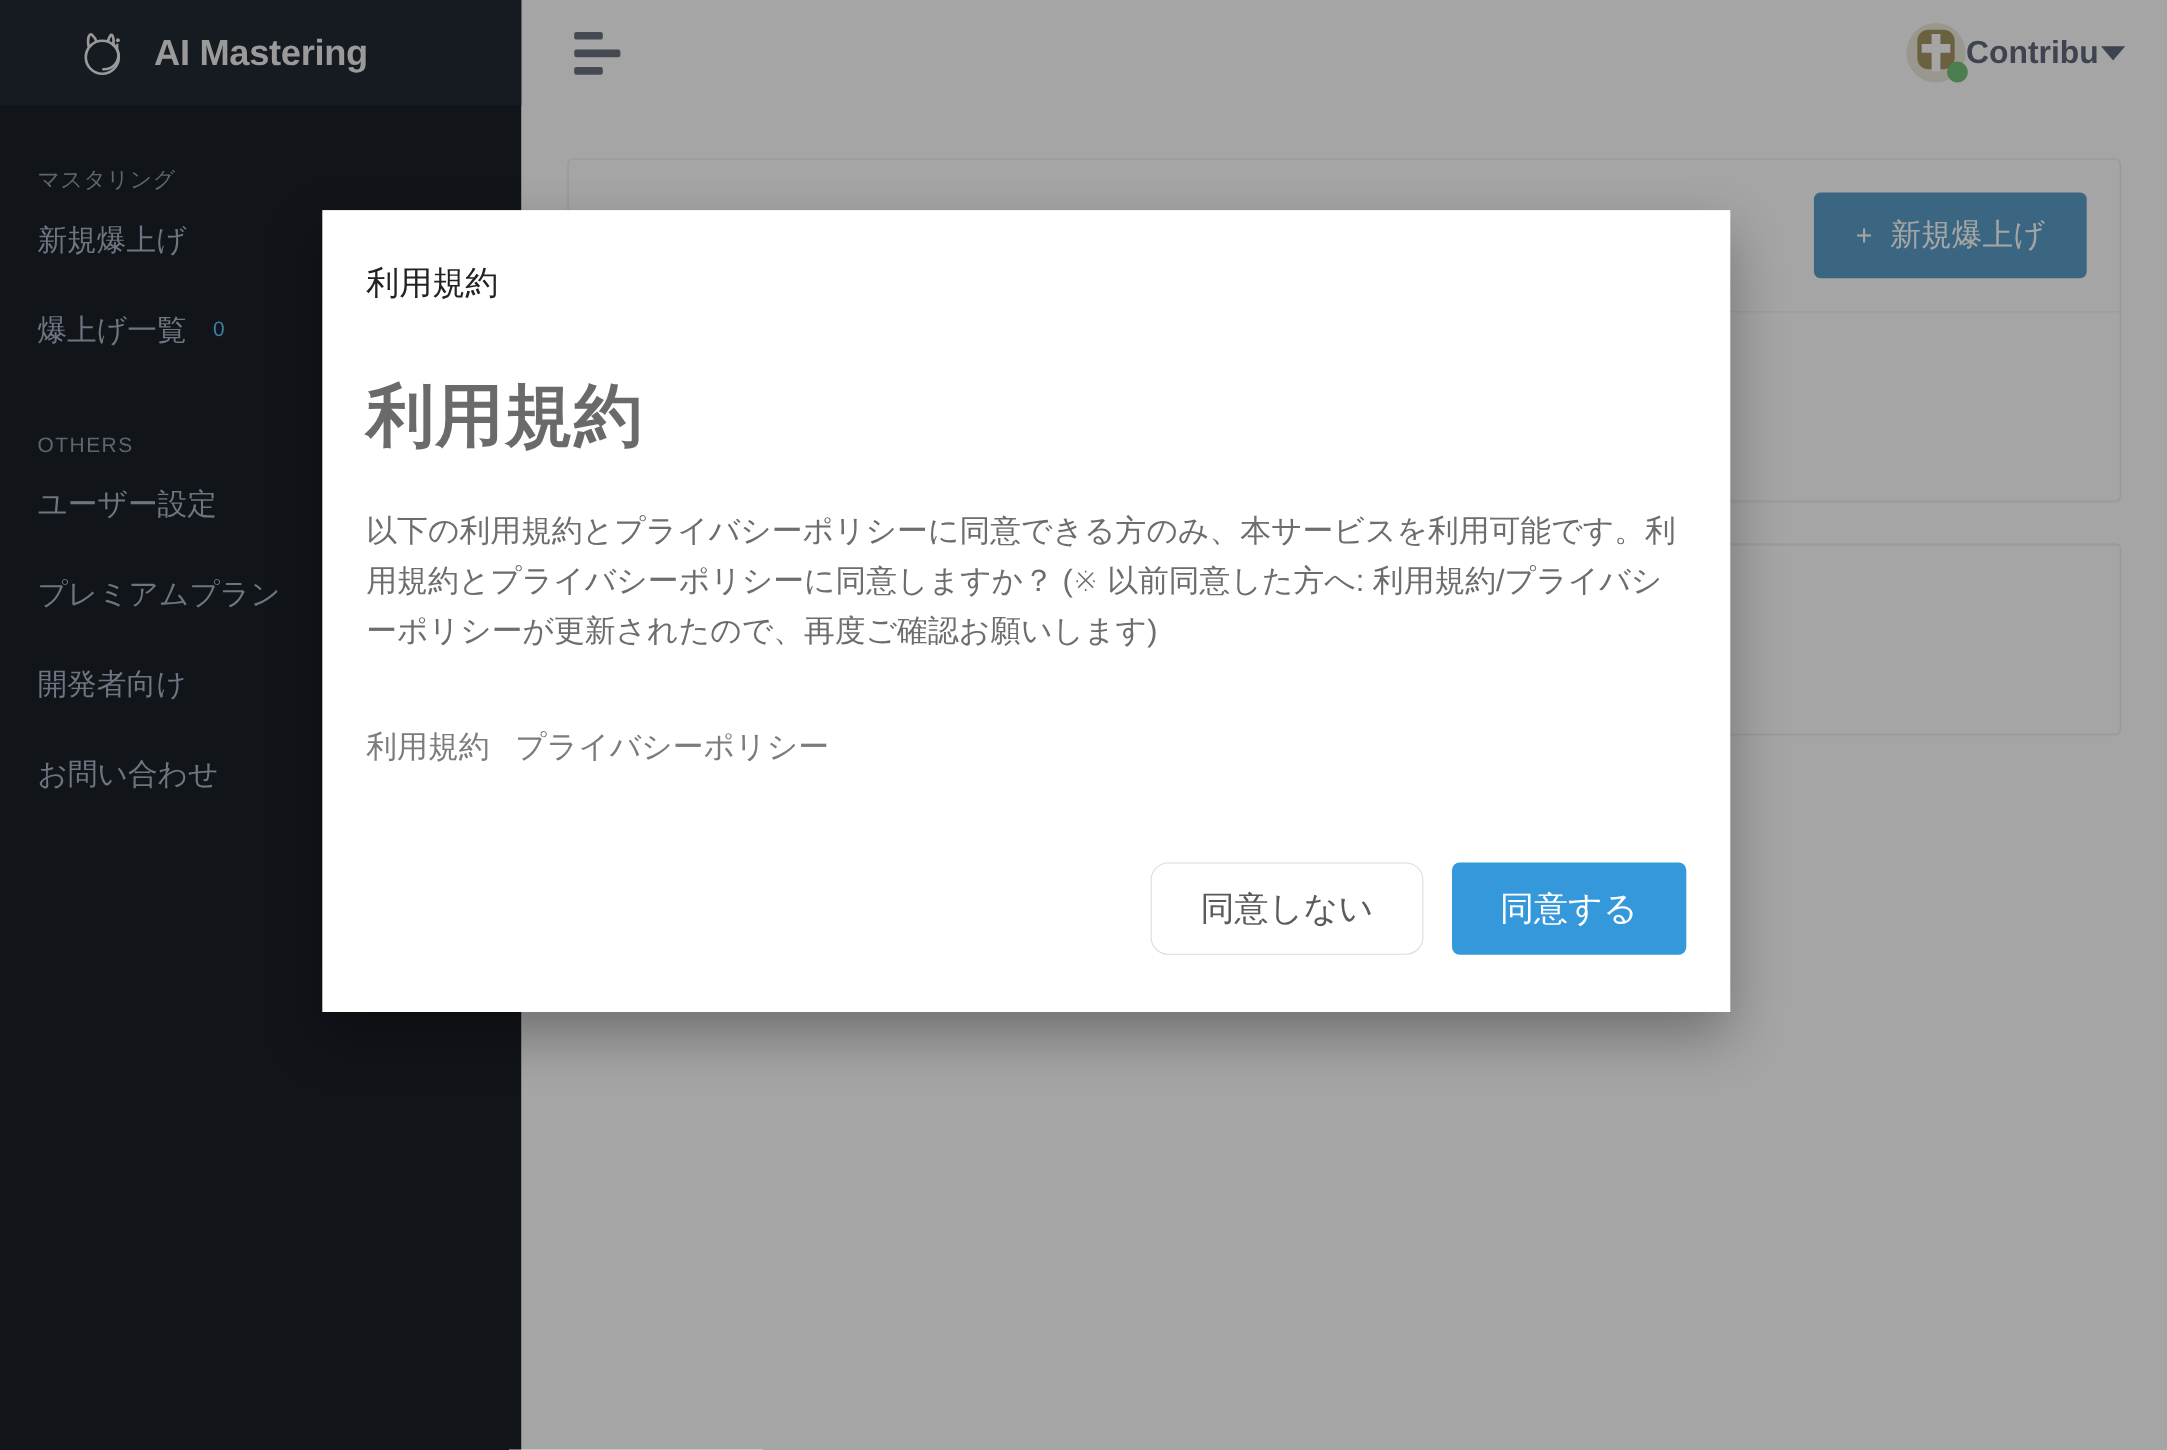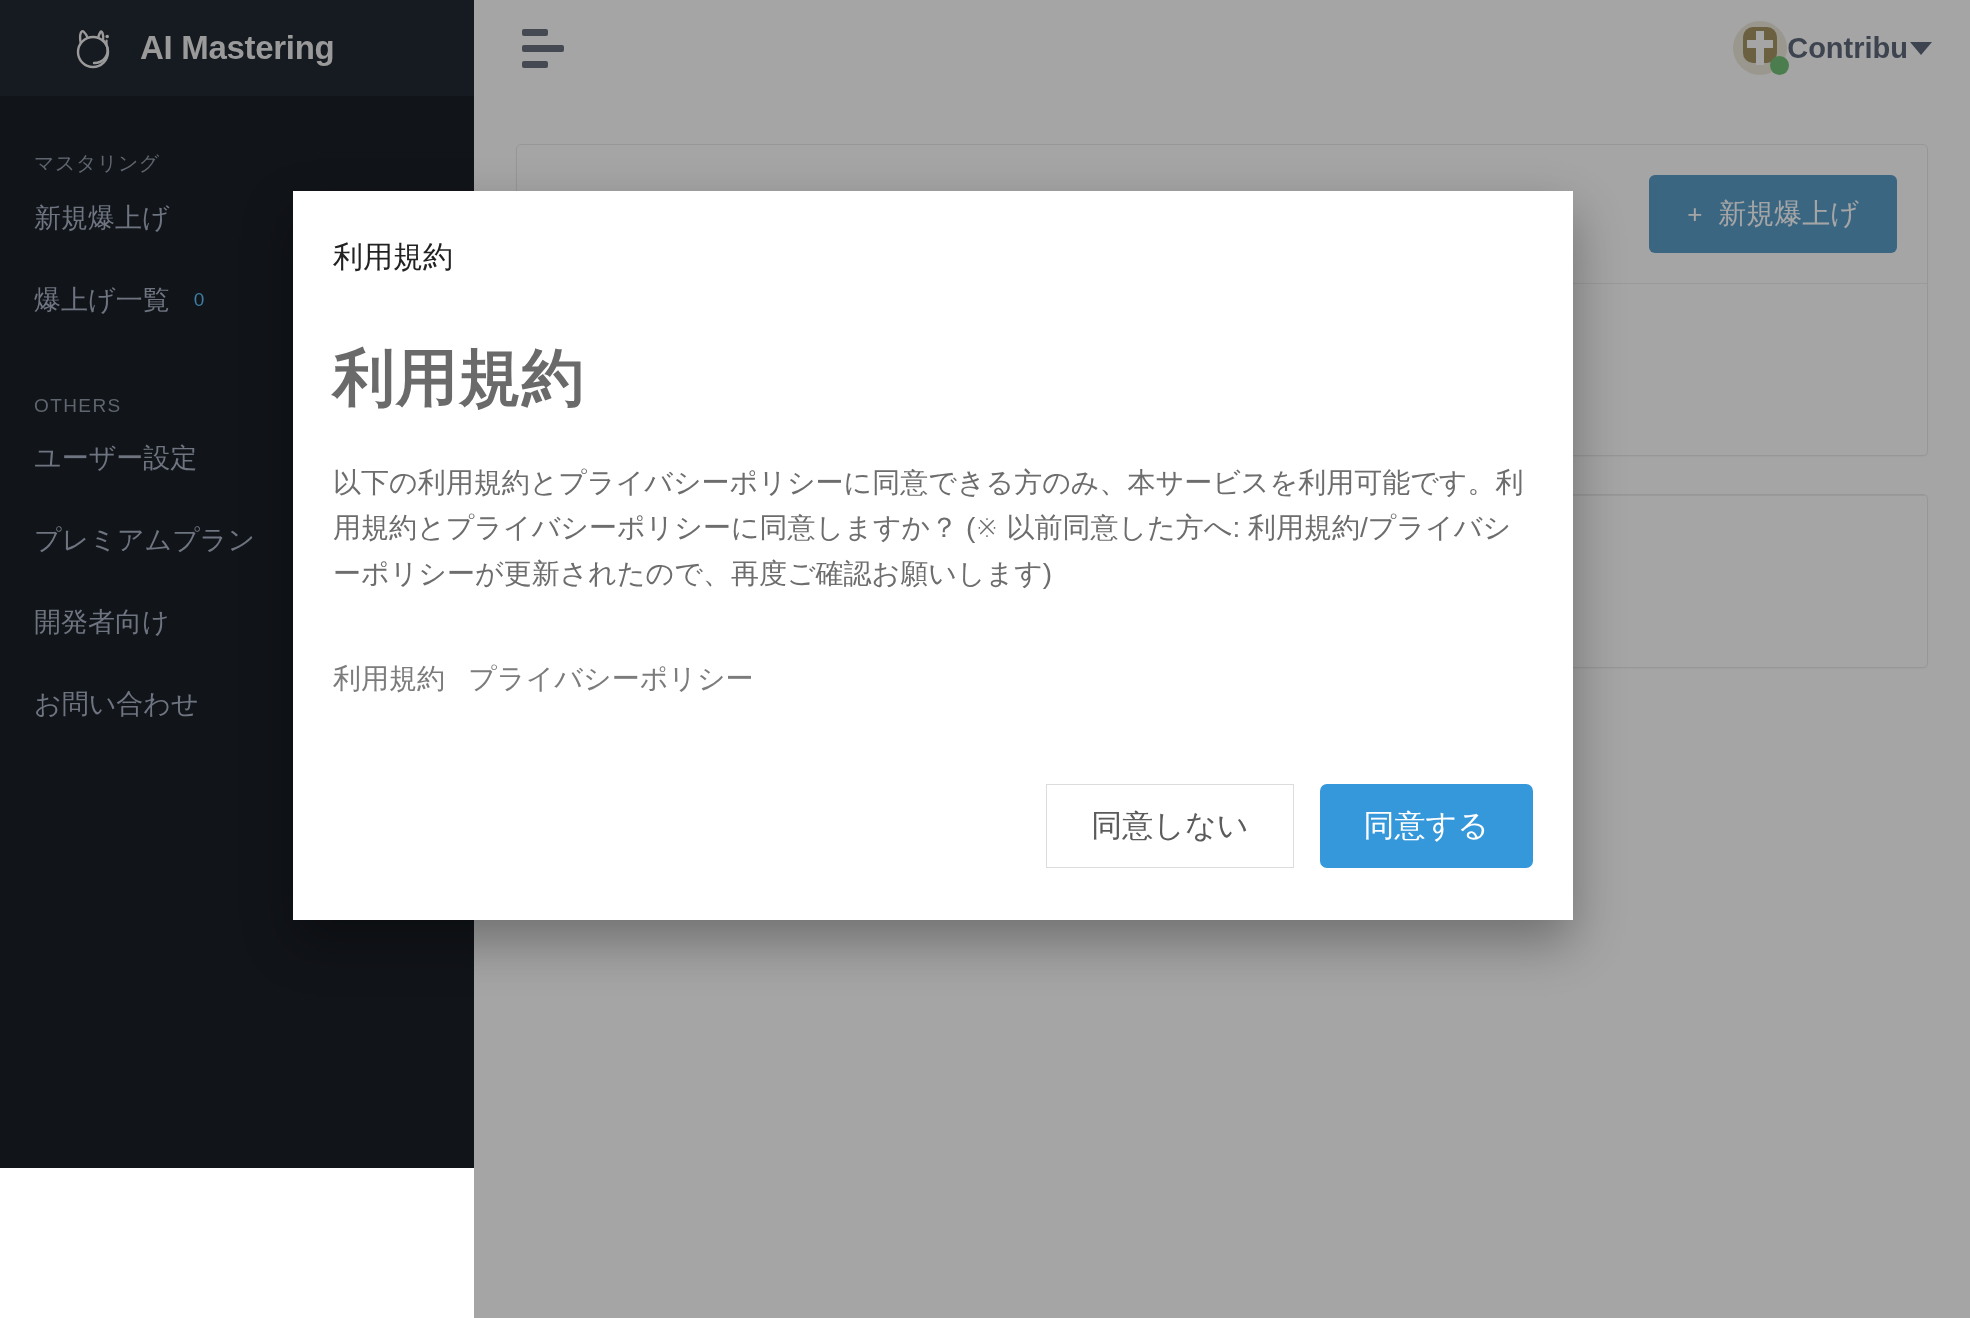--- a/index.html
+++ b/index.html
@@ -9,21 +9,21 @@
     font-family: "Liberation Sans", "DejaVu Sans", sans-serif;
     background: #ffffff;
   }
 
   
   #app { position: relative; width: 1970px; height: 1318px; }
 
   
   #sidebar {
     position: absolute; left: 0; top: 0;
-    width: 474px; height: 1168px;
+    width: 474px; height: 1318px;
     background: #111419;
     z-index: 5;
   }
   #brand {
     height: 96px;
     background: #161a21;
     display: flex; align-items: center;
     padding-left: 72px;
     gap: 16px;
   }
@@ -155,21 +155,21 @@
     margin-top: 64px; font-size: 28px; color: #7c7c7c; font-weight: 300;
   }
   #terms-links a { color: #7c7c7c; text-decoration: none; }
   #modal-footer {
     display: flex; justify-content: flex-end; align-items: center;
     gap: 26px;
     padding: 76px 40px 52px 40px;
   }
   .btn-outline {
     background: #ffffff; color: #5b5b5b;
-    border: 1px solid #dcdcdc; border-radius: 0;
+    border: 1px solid #dcdcdc; border-radius: 16px;
     font-size: 31px; font-weight: 300;
     padding: 20px 44px; font-family: inherit;
   }
   .btn-agree {
     background: #3498db; color: #ffffff; border: none;
     border-radius: 7px; font-size: 31px; font-weight: 300;
     padding: 21px 44px; font-family: inherit;
   }
 </style>
 </head>

